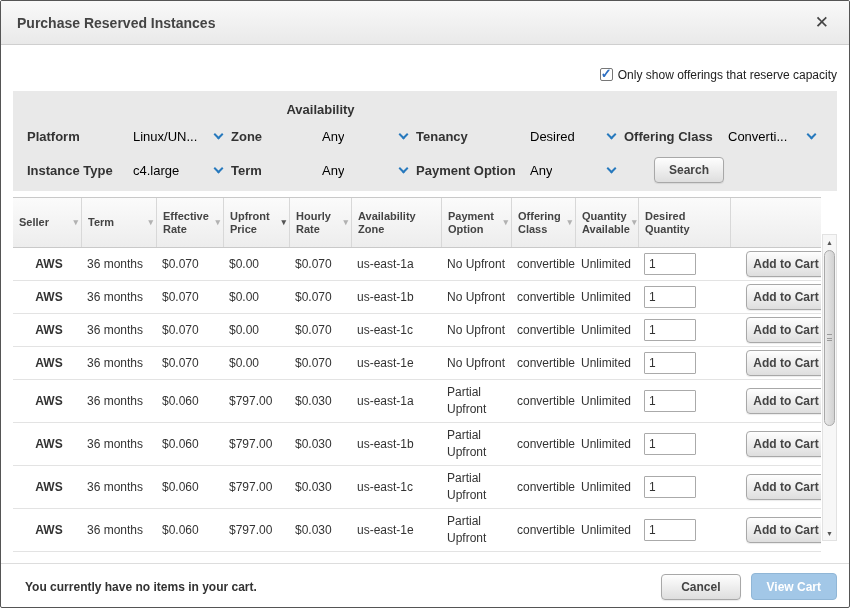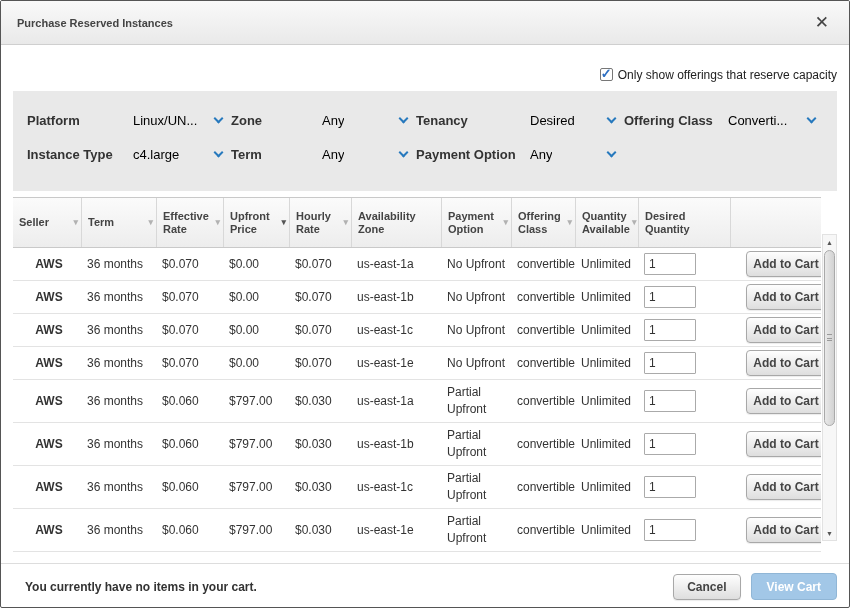--- a/index.html
+++ b/index.html
@@ -6,21 +6,21 @@
   html,body { width:850px; height:608px; background:#fff; }
   body { font-family:"Liberation Sans", sans-serif; color:#333; }
 
   .dialog { width:850px; height:608px; border:1px solid #555; border-radius:2px;
             background:#fff; overflow:hidden; display:flex; flex-direction:column; }
 
   
   .dialog-header { height:44px; flex:0 0 44px; background:linear-gradient(#f9f9f9,#e9e9e9);
                    border-bottom:1px solid #cfcfcf; display:flex; align-items:center;
                    padding:0 16px; }
-  .dialog-title { font-size:11px; font-weight:bold; color:#444; }
+  .dialog-title { font-size:14px; font-weight:bold; color:#444; }
   .close-btn { margin-left:auto; font-size:17px; color:#444; cursor:pointer; line-height:1;
                padding:2px 4px; }
 
   .dialog-body { flex:1 1 auto; padding:0 12px; display:flex; flex-direction:column; }
 
   
   .cb-row { margin-top:22px; height:15px; display:flex; justify-content:flex-end;
             align-items:center; font-size:12px; color:#222; }
   .checkbox { width:13px; height:13px; border:1px solid #777; background:#fff; border-radius:2px;
               margin-right:5px; position:relative; display:inline-block; }
@@ -78,21 +78,21 @@
               background:linear-gradient(90deg,#e9e9e9,#d2d2d2); border:1px solid #a9a9a9;
               border-radius:7px; }
   .sb-grip { position:absolute; left:2px; right:2px; top:50%; margin-top:-4px; height:7px;
              border-top:1px solid #9a9a9a; border-bottom:1px solid #9a9a9a; }
   .sb-grip:before { content:""; position:absolute; left:0; right:0; top:3px; border-top:1px solid #9a9a9a; }
 
   
   .dialog-footer { margin-top:8px; border-top:1px solid #ddd; padding:9px 12px 0; display:flex;
                    align-items:center; margin-left:-12px; margin-right:-12px; }
   .cart-status { flex:1; font-size:12px; font-weight:bold; color:#333; padding-left:12px; }
-  .cancel-btn { height:26px; padding:0 13px; margin-right:10px; }
+  .cancel-btn { height:26px; padding:0 19px; margin-right:10px; }
   .viewcart-btn { height:27px; padding:0 15px; background:#a2c7e7; border:1px solid #90b6d6;
                   border-radius:4px; color:#fff; font-size:12px; font-weight:bold;
                   font-family:"Liberation Sans", sans-serif; box-shadow:none; cursor:default; }
 </style>
 </head>
 <body>
 
 <div class="dialog">
 
   <div class="dialog-header">
@@ -103,20 +103,23 @@
   <div class="dialog-body">
 
     <div class="cb-row">
       <span class="checkbox checked">
           <span class="check-glyph">✓</span>
         </span>
       <span>Only show offerings that reserve capacity</span>
     </div>
 
     <div class="filter-panel">
+      <div class="f-row f-availability">
+        <span class="f-group-label">Availability</span>
+      </div>
       <div class="f-row f-row-1">
         <span class="f-label">Platform</span>
         <span class="dropdown">
           <span class="dd-value">Linux/UN...</span>
           <span class="chevron"></span>
         </span>
         <span class="f-label">Zone</span>
         <span class="dropdown">
           <span class="dd-value">Any</span>
           <span class="chevron"></span>
@@ -140,20 +143,23 @@
         </span>
         <span class="f-label">Term</span>
         <span class="dropdown">
           <span class="dd-value">Any</span>
           <span class="chevron"></span>
         </span>
         <span class="f-label">Payment Option</span>
         <span class="dropdown">
           <span class="dd-value">Any</span>
           <span class="chevron"></span>
+        </span>
+        <span class="search-cell">
+          <button class="btn search-btn">Search</button>
         </span>
       </div>
     </div>
 
     <div class="table-wrap">
       <div class="thead tgrid">
         <span class="th">
             <span>Seller</span>
             <span class="sort-caret">▾</span>
           </span>

